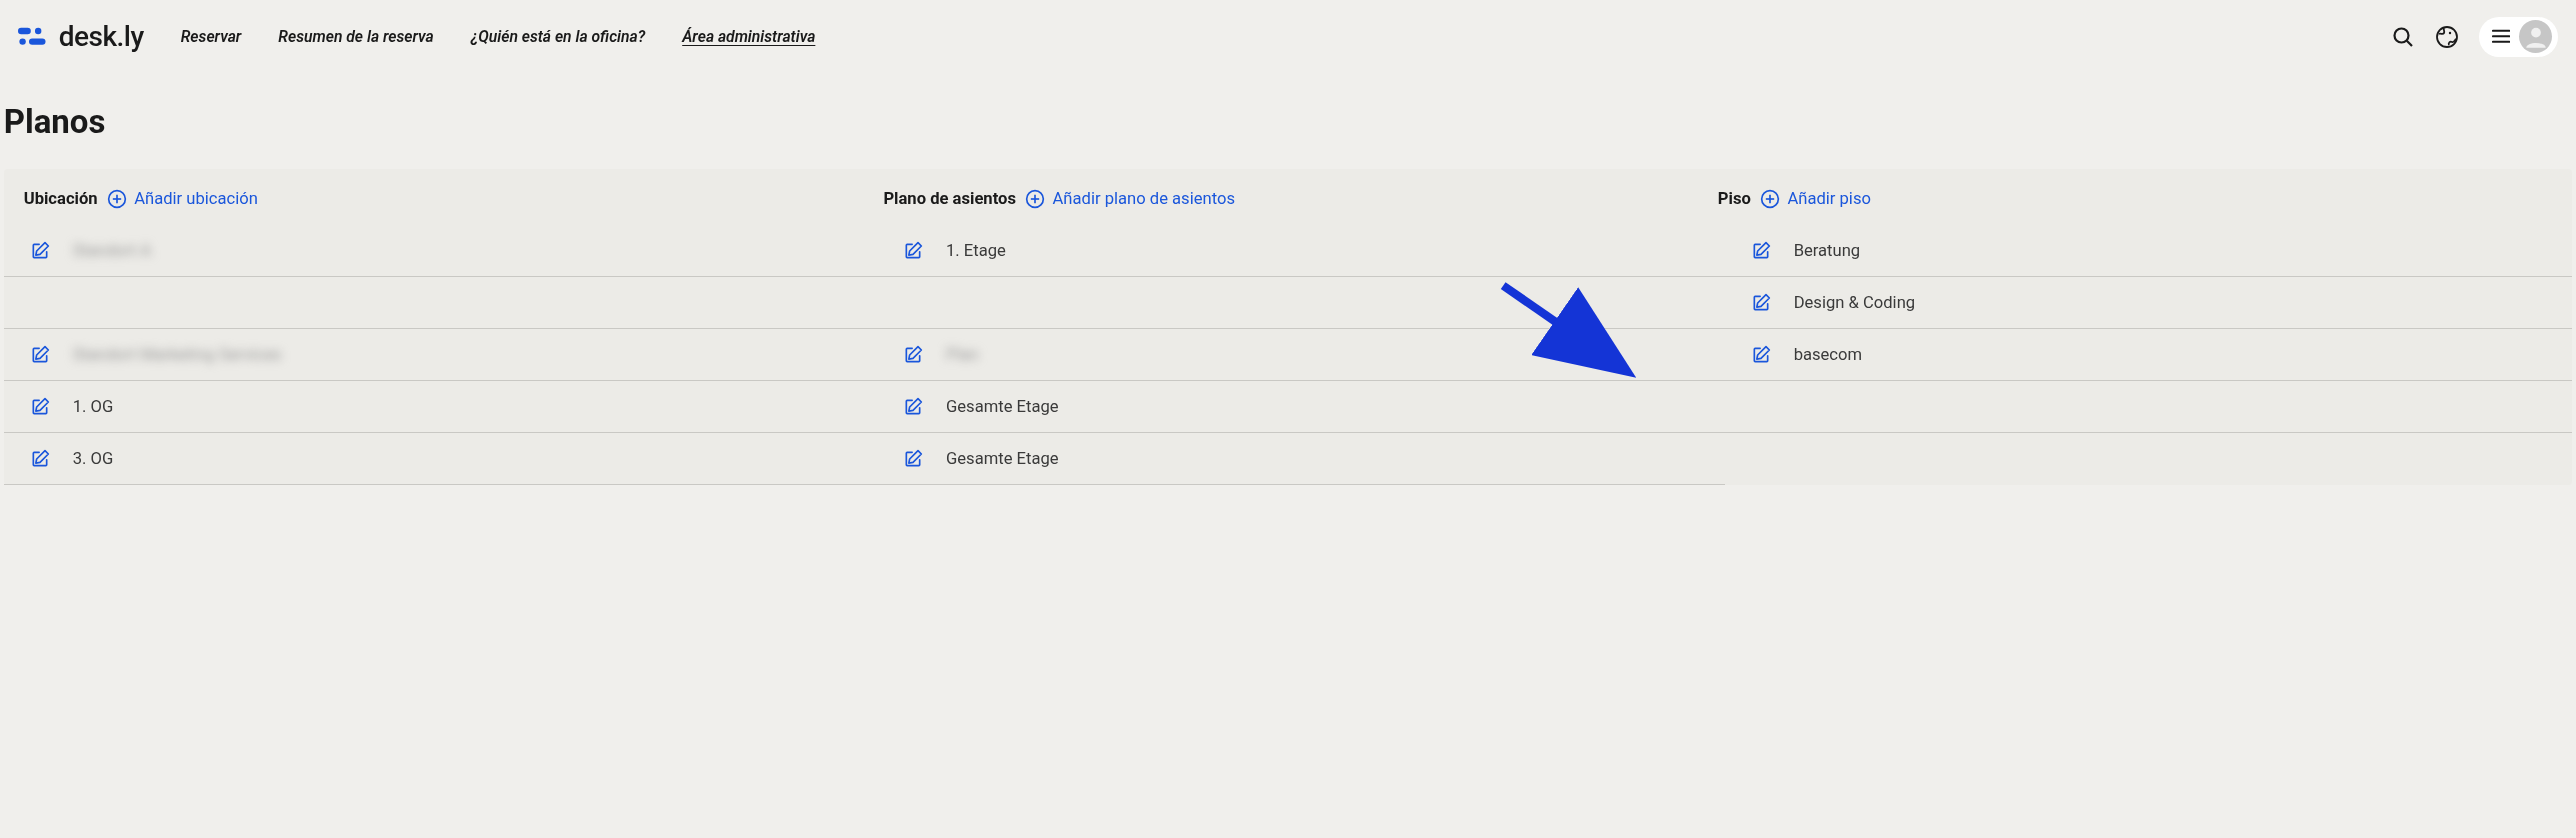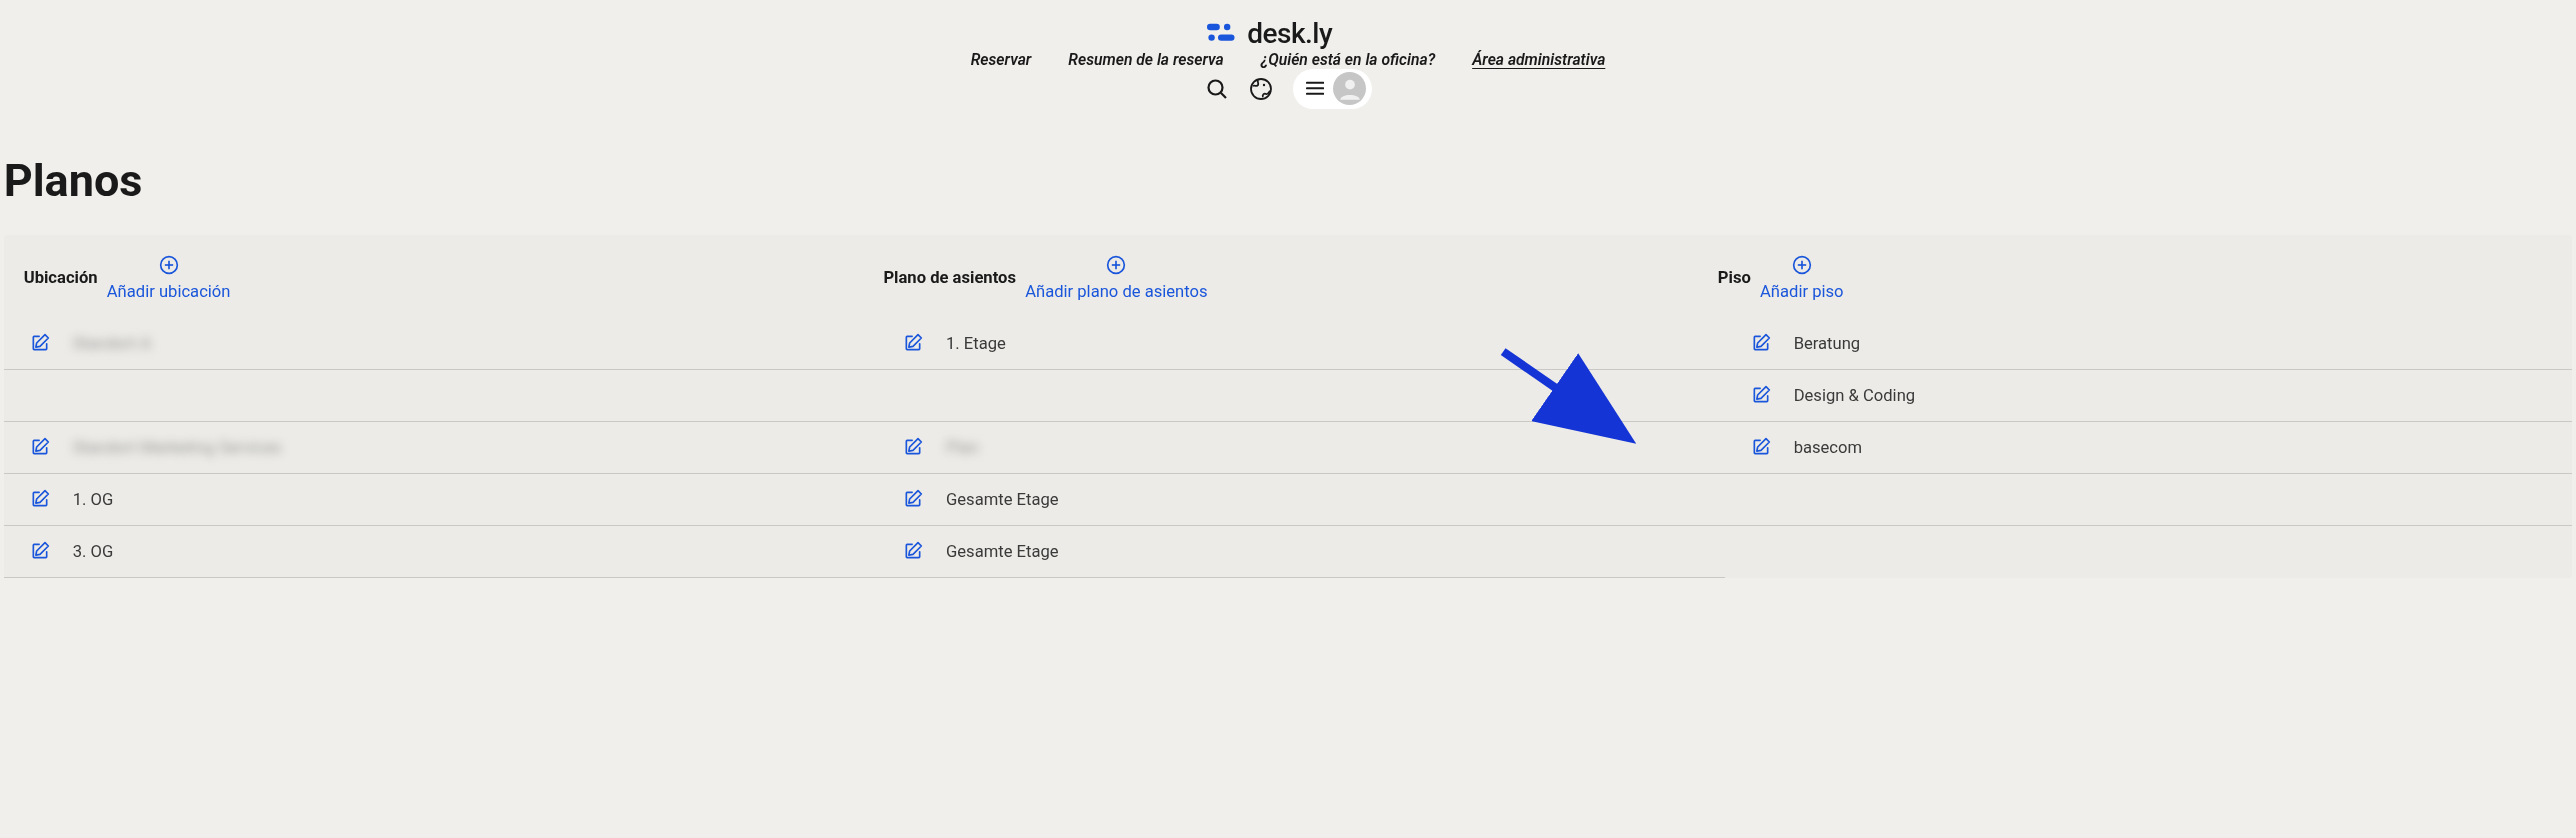--- a/index.html
+++ b/index.html
@@ -10,21 +10,20 @@
     body {
       font-family: -apple-system, BlinkMacSystemFont, "Segoe UI", Roboto, sans-serif;
       background: #f0efec;
       color: #1a1a1a;
     }
     .header {
       display: flex;
       align-items: center;
       padding: 16.6px 18.4px;
       background: #f0efec;
-      flex-direction: column;
     }
     .logo {
       display: flex;
       align-items: center;
       margin-right: 37px;
     }
     .logo-icon {
       display: flex;
       align-items: center;
       margin-right: 7.4px;
@@ -76,21 +75,21 @@
     .avatar {
       width: 33px;
       height: 33px;
       border-radius: 50%;
       background: #c6c6c6;
       display: flex;
       align-items: center;
       justify-content: center;
     }
     .page-title {
-      font-size: 45px;
+      font-size: 33px;
       font-weight: 700;
       padding: 28px 9.2px 28px 3.7px;
       color: #1a1a1a;
     }
     .table-container {
       background: #ecebe7;
       border-radius: 3.7px;
       margin: 0 3.7px;
       padding: 0;
     }
@@ -111,21 +110,20 @@
       color: #1a1a1a;
       margin-right: 9.2px;
     }
     .add-btn {
       display: flex;
       align-items: center;
       gap: 7.4px;
       color: #1a56db;
       cursor: pointer;
       font-size: 16.6px;
-      flex-direction: column;
     }
     .add-icon {
       width: 20px;
       height: 20px;
       display:flex;
       align-items:center;
       justify-content:center;
     }
     .edit-icon {
       width: 20px;

